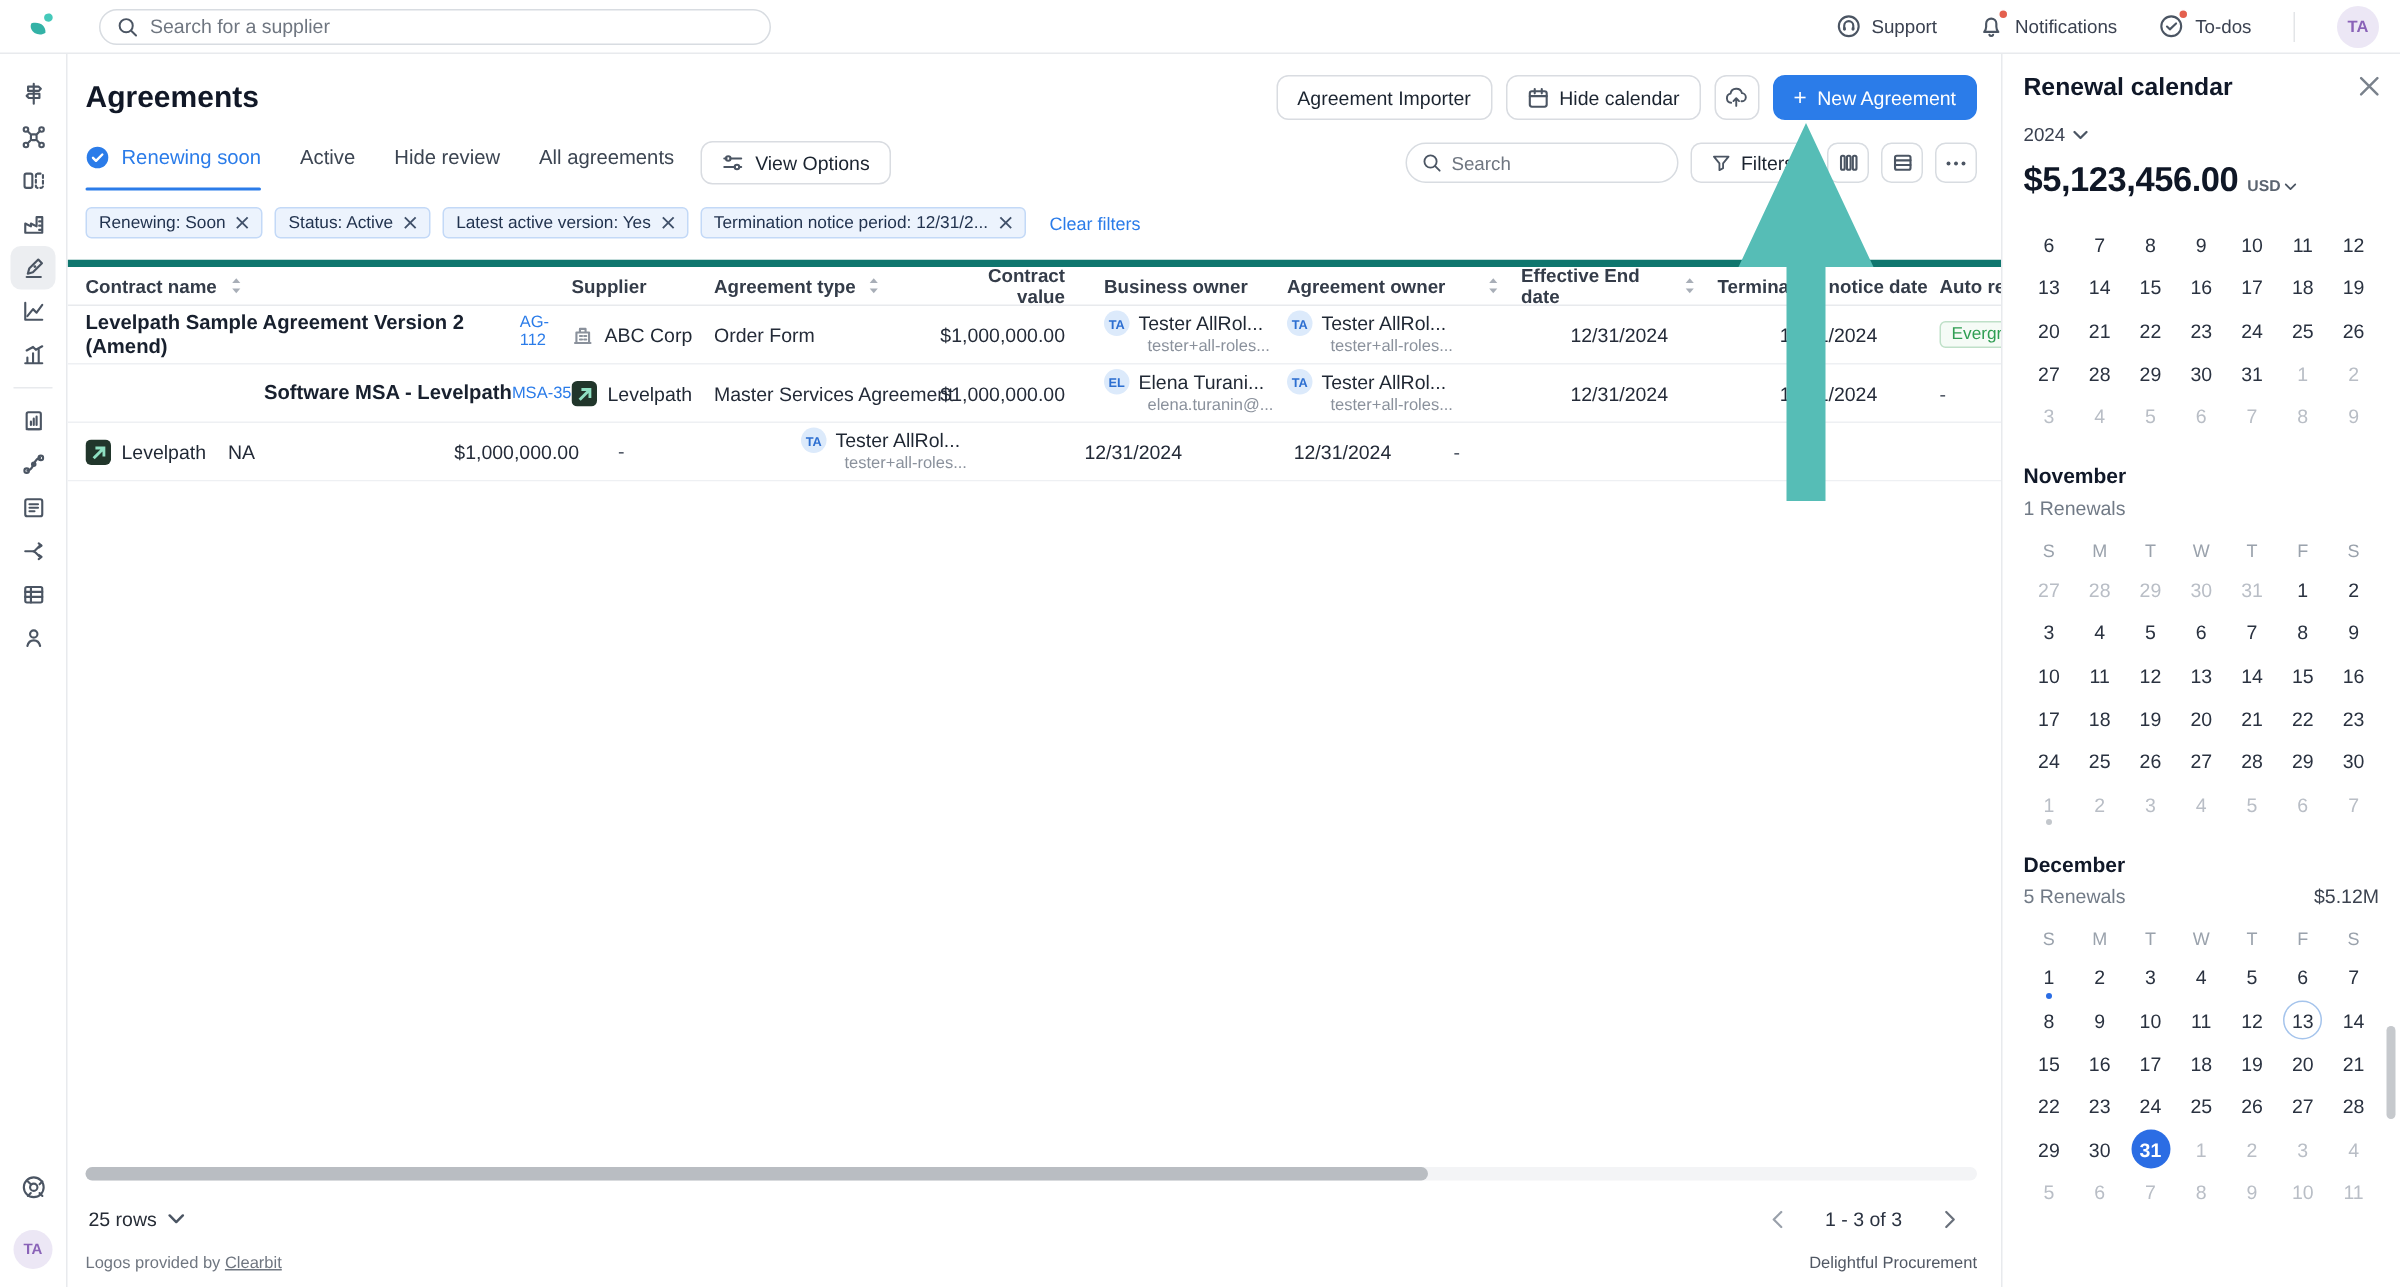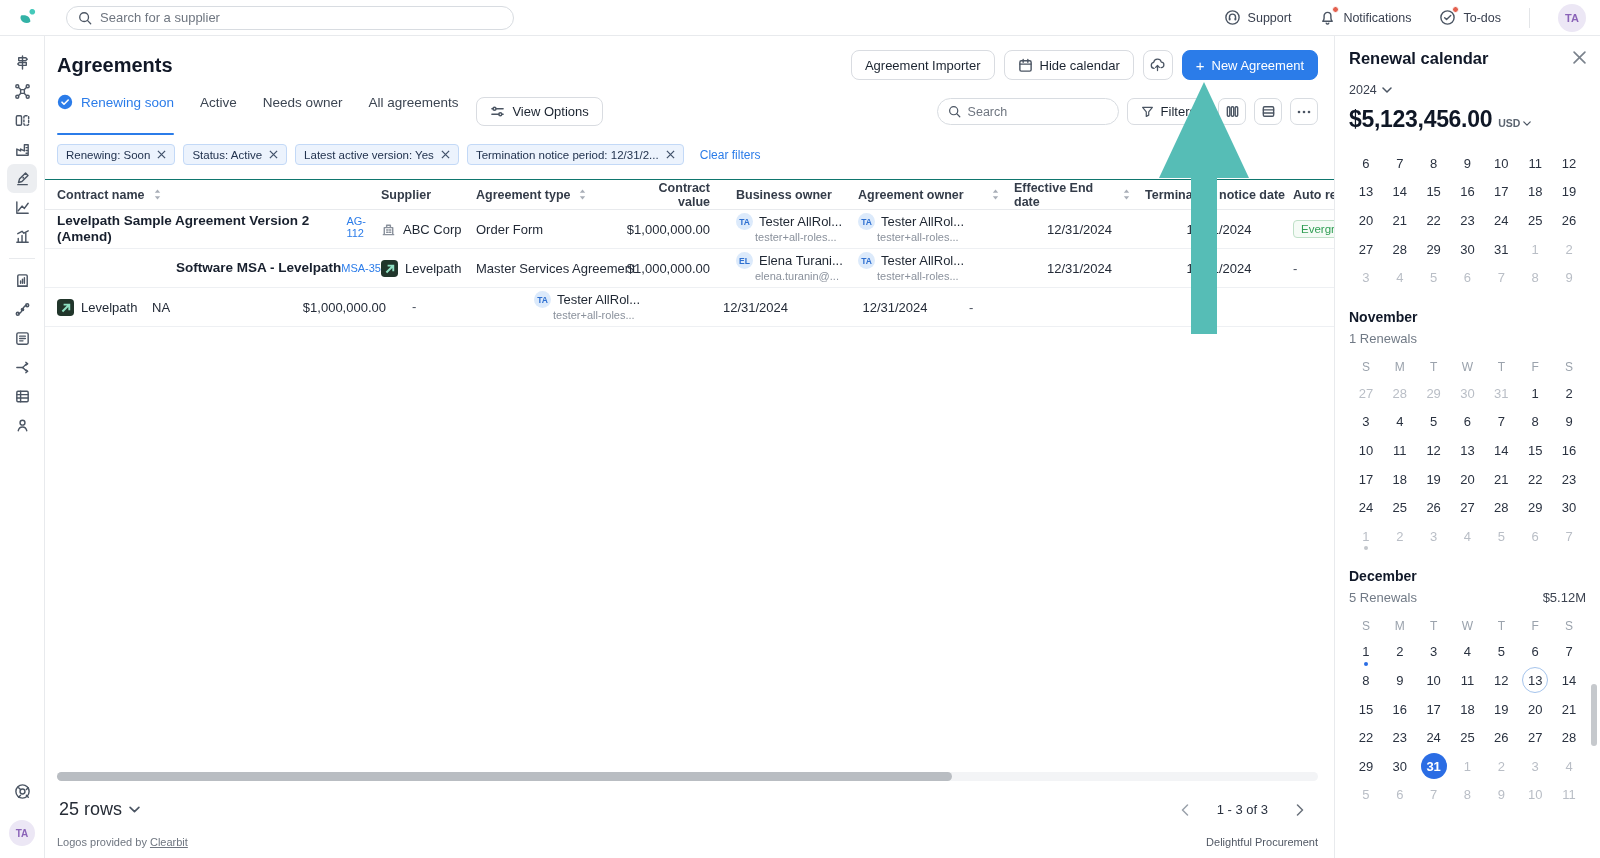--- a/index.html
+++ b/index.html
@@ -38,70 +38,70 @@
   .page-title{font-size:20px;font-weight:700;color:#111827}
   .header-actions{margin-left:auto;display:flex;align-items:center;gap:9px}
   .btn{height:30px;border:1px solid #d9dce1;border-radius:8px;background:#fff;font-size:13px;color:#1b2430;padding:0 13px;display:inline-flex;align-items:center;gap:7px;cursor:pointer;white-space:nowrap}
   .btn-icon{width:30px;padding:0;justify-content:center}
   .btn-primary{background:var(--blue);border-color:var(--blue);color:#fff;font-weight:500}
   .plus{font-size:15px;font-weight:400;line-height:1}
 
   
   .tabs-row{display:flex;align-items:center;padding:6px 16px 0 12px}
   .tabs{display:flex;align-items:center;gap:26px}
-  .tab{font-size:13.5px;color:#3c4552;padding-bottom:25px;cursor:pointer;position:relative;display:flex;align-items:center;gap:8px;white-space:nowrap}
+  .tab{font-size:13.5px;color:#3c4552;padding-bottom:14px;cursor:pointer;position:relative;display:flex;align-items:center;gap:8px;white-space:nowrap}
   .tab.active{color:var(--blue);font-weight:500}
   .tab.active::after{content:"";position:absolute;left:0;right:0;bottom:0;height:2px;background:var(--blue);border-radius:2px}
   .tab-check{width:16px;height:16px}
   .view-options{margin-left:18px;height:29px;margin-bottom:6px}
   .tabs-right{margin-left:auto;display:flex;align-items:center;gap:8px;margin-bottom:6px}
   .mini-search{width:182px;height:27px;border:1px solid #d8dce1;border-radius:14px;display:flex;align-items:center;padding:0 10px;gap:7px}
   .mini-search input{border:none;outline:none;flex:1;width:60px;font:12.5px "Liberation Sans",sans-serif;color:#333}
   .mini-search input::placeholder{color:#6f7680}
   .sq-btn{width:28px;height:27px;border:1px solid #d8dce1;border-radius:7px;background:#fff;display:flex;align-items:center;justify-content:center;cursor:pointer}
   .filters-btn{height:27px;border-radius:7px}
 
   
   .chips-row{display:flex;align-items:center;gap:8px;padding:9px 16px 10px 12px}
   .chip{height:21px;background:#ecf3fd;border:1px solid #c3d9f7;border-radius:4px;padding:0 8px;font-size:11.5px;color:#22334f;display:flex;align-items:center;gap:7px;cursor:pointer;white-space:nowrap}
   .chip svg{stroke:#42526b;stroke-width:1.4}
   .clear-filters{color:var(--blue);font-size:12px;margin-left:8px;cursor:pointer;white-space:nowrap}
 
   
   .table-wrap{overflow:hidden;margin-top:4px}
   .thead,.trow{display:flex;align-items:center;padding-left:12px;width:1420px}
-  .thead{height:31px;border-top:1px solid #0f766e;border-bottom:1px solid #e8eaed;font-size:12.5px;font-weight:700;color:#343c49}
+  .thead{height:31px;border-top:5px solid #0f766e;border-bottom:1px solid #e8eaed;font-size:12.5px;font-weight:700;color:#343c49}
   .th{display:flex;align-items:center;gap:8px;cursor:pointer}
   .th .sort{flex:none}
   .th.sort-end .sort{margin-left:auto;margin-right:14px}
   .trow{height:39px;border-bottom:1px solid #eef0f3;cursor:pointer}
   .c0{width:324px}.c1{width:95px}.c2{width:164px}
   .c3{width:96px;justify-content:flex-end;text-align:right;padding-right:26px}
   .c4{width:122px}.c5{width:156px}
   .c6{width:131px}.c7{width:148px}.c8{width:110px}
   .trow .c6,.trow .c7{justify-content:center;text-align:center;display:flex}
   .cell{display:flex;align-items:center}
   .name-cell{flex-direction:row;align-items:flex-start;justify-content:flex-end}
   .contract-name{font-size:13.5px;font-weight:600;color:#18202e;line-height:1.15}
   .contract-id{font-size:11px;color:var(--link);margin-top:2px}
   .sup-cell{gap:7px;font-size:13px;color:#1f2733}
   .owner-cell{flex-direction:column;align-items:flex-start;justify-content:center;line-height:1.2}
   .owner-top{display:flex;align-items:center;gap:6px;font-size:13px;color:#1f2733}
   .mini-av{width:17px;height:17px;border-radius:50%;background:#dceafb;color:#2d6fd1;font-size:8.5px;font-weight:700;display:flex;align-items:center;justify-content:center;flex:none}
-  .owner-email{font-size:11px;color:#8a919c;margin-left:19px;margin-top:1px}
+  .owner-email{font-size:11px;color:#8a919c;margin-left:29px;margin-top:1px}
   .type-cell,.val-cell,.date-cell{font-size:13px;color:#242b38}
   .badge-green{border:1px solid #bfe0c8;color:var(--green);background:#f5fbf6;border-radius:4px;font-size:11.5px;padding:2px 7px;white-space:nowrap}
   .dash{color:#4a5260}
 
   .table-spacer{flex:1}
   .hscroll{margin:0 16px 0 12px;height:9px;border-radius:5px;background:#f3f4f6;position:relative}
   .hscroll-thumb{position:absolute;left:0;top:0;height:9px;width:71%;background:#b9bdc2;border-radius:5px;cursor:grab}
 
   .pagination-row{display:flex;align-items:center;padding:18px 30px 4px 14px}
-  .rows-select{display:flex;align-items:center;gap:7px;font-size:18px;color:#262c36;cursor:pointer}
+  .rows-select{display:flex;align-items:center;gap:7px;font-size:13px;color:#262c36;cursor:pointer}
   .pager{margin-left:auto;display:flex;align-items:center;gap:28px;font-size:13px;color:#2a3240}
   .pg-arrow{cursor:pointer;display:flex}
   .footer-row{display:flex;align-items:center;padding:12px 16px 10px 12px;margin-top:auto;font-size:11px;color:#6f7680}
   .clearbit-link{text-decoration:underline;cursor:pointer;color:#6f7680}
   .brand{margin-left:auto;font-size:11px;color:#515864}
 
   
   .panel{width:266px;border-left:1px solid #e8eaed;padding:13px 14px 0;position:relative;overflow:hidden}
   .panel-head{display:flex;align-items:flex-start}
   .panel-title{font-size:16.5px;font-weight:700;color:#101828}
@@ -313,21 +313,21 @@
             <svg class="tab-check" viewBox="0 0 16 16">
               <circle cx="8" cy="8" r="7.2" fill="#2b7ce9"></circle>
               <path d="m5 8.2 2 2L11.2 6" stroke="#fff" stroke-width="1.6" fill="none" stroke-linecap="round" stroke-linejoin="round"></path>
             </svg>
             <span>Renewing soon</span>
           </div>
           <div class="tab">
             <span>Active</span>
           </div>
           <div class="tab">
-            <span>Needs owner</span>
+            <span>Hide review</span>
           </div>
           <div class="tab">
             <span>All agreements</span>
           </div>
         </div>
       <button class="btn view-options">
         <svg class="ic" width="15" height="15" viewBox="0 0 16 16">
             <path d="M6.5 5H14M2 5h1.5M2 11h7.5M13 11h1"></path>
             <circle cx="4.8" cy="5" r="1.6"></circle>
             <circle cx="11" cy="11" r="1.6"></circle>

